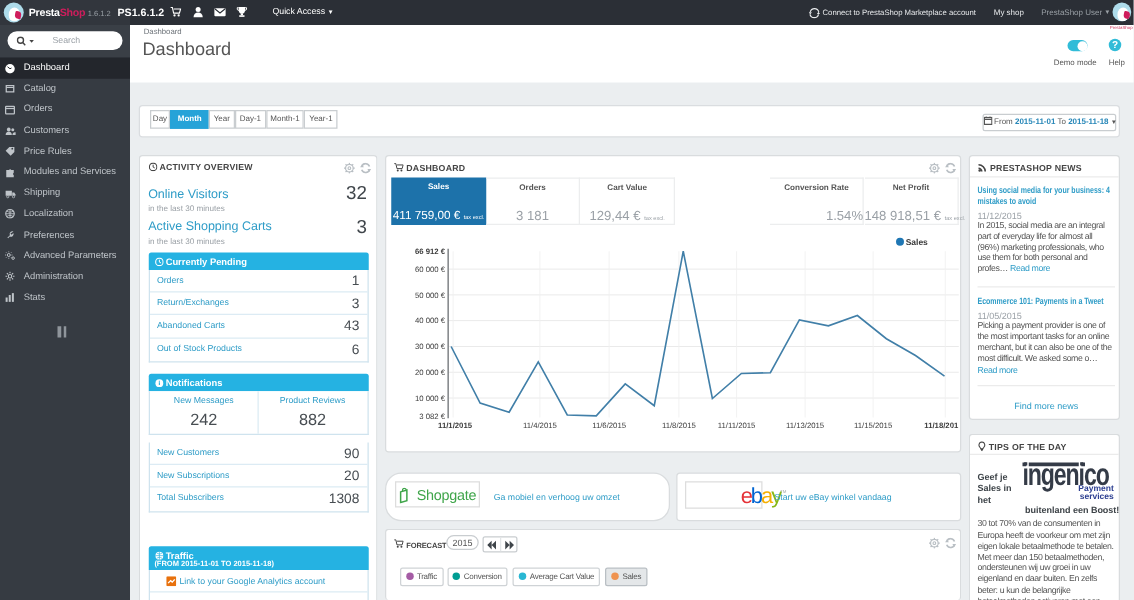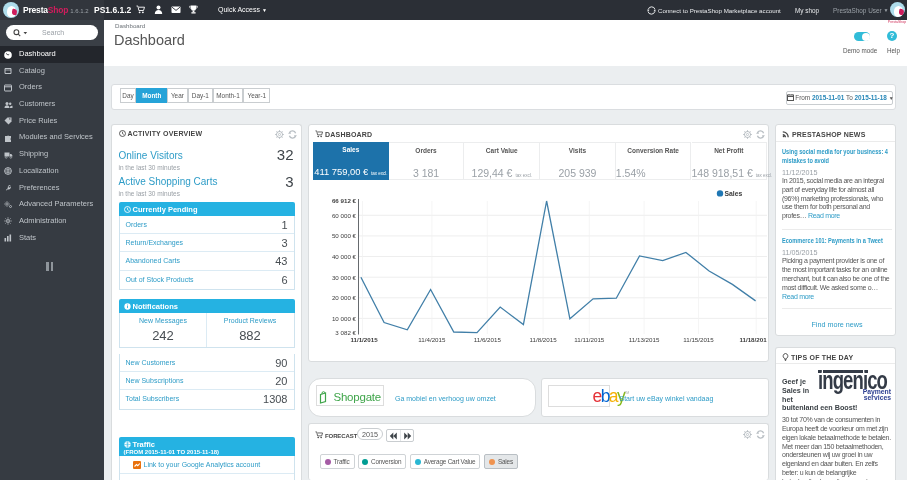--- a/index.html
+++ b/index.html
@@ -315,27 +315,23 @@
       <div style="position:absolute; top:24px; width:100%; text-align:center; font-size:9.4px; white-space:nowrap;">411 759,00 € <span style="font-size:4.5px;">tax excl.</span></div>
     </div>
     <div style="position:absolute; left:75.7px; top:0; width:75.7px; height:38px; border:1px solid #ecedee; border-left:none;">
       <div style="position:absolute; top:4px; width:100%; text-align:center; font-size:6.5px; font-weight:bold; color:#555;">Orders</div>
       <div style="position:absolute; top:24px; width:100%; text-align:center; font-size:10.5px; color:#9aa0a6;">3 181</div>
     </div>
     <div style="position:absolute; left:151.4px; top:0; width:75.7px; height:38px; border:1px solid #ecedee; border-left:none;">
       <div style="position:absolute; top:4px; width:100%; text-align:center; font-size:6.5px; font-weight:bold; color:#555;">Cart Value</div>
       <div style="position:absolute; top:24px; width:100%; text-align:center; font-size:10.5px; color:#9aa0a6; white-space:nowrap;">129,44 € <span style="font-size:4.5px;">tax excl.</span></div>
     </div>
-    <div style="position:absolute; left:227.1px; top:0; width:75.7px; height:38px; border:1px solid #ecedee; border-left:none;">
-      <div style="position:absolute; top:4px; width:100%; text-align:center; font-size:6.5px; font-weight:bold; color:#555;">Visits</div>
-      <div style="position:absolute; top:24px; width:100%; text-align:center; font-size:10.5px; color:#9aa0a6;">205 939</div>
-    </div>
     <div style="position:absolute; left:302.8px; top:0; width:75.7px; height:38px; border:1px solid #ecedee; border-left:none;">
       <div style="position:absolute; top:4px; width:100%; text-align:center; font-size:6.5px; font-weight:bold; color:#555;">Conversion Rate</div>
-      <div style="position:absolute; top:24px; width:100%; text-align:left; font-size:10.5px; color:#9aa0a6;">1.54%</div>
+      <div style="position:absolute; top:24px; width:100%; text-align:right; font-size:10.5px; color:#9aa0a6;">1.54%</div>
     </div>
     <div style="position:absolute; left:378.5px; top:0; width:75.5px; height:38px; border:1px solid #ecedee; border-left:none;">
       <div style="position:absolute; top:4px; width:100%; text-align:center; font-size:6.5px; font-weight:bold; color:#555;">Net Profit</div>
       <div style="position:absolute; top:24px; width:100%; text-align:center; font-size:10.5px; color:#9aa0a6; white-space:nowrap;">148 918,51 € <span style="font-size:4.5px;">tax excl.</span></div>
     </div>
   </div>
 
   <svg style="position:absolute; left:22px; top:61px;" width="437" height="172" viewBox="330 185 437 172">
 
     <g stroke="#e7e7e7" stroke-width="0.7">
@@ -459,16 +455,16 @@
         <path d="M2.6 6.6h1.8M2.9 7.5h1.2" stroke="#444" stroke-width="0.8"></path>
       </svg>TIPS OF THE DAY</div>
   <div style="position:absolute; left:0; top:15px; width:100%; border-top:1px solid #ebebeb;"></div>
 
   <div style="position:absolute; left:47.3px; top:22.2px; width:39.7px; height:2.4px; background:#343b47;"></div>
   <div style="position:absolute; left:42.2px; top:22.2px; width:2.8px; height:2.6px; background:#343b47;"></div>
   <div style="position:absolute; left:88.8px; top:22.2px; width:2.8px; height:2.6px; background:#343b47;"></div>
   <div style="position:absolute; left:42px; top:18.6px; font-size:25px; font-weight:bold; color:#343b47; letter-spacing:-1.2px; transform:scaleX(0.74); transform-origin:0 0; white-space:nowrap; line-height:26px;">ingenico</div>
   <div style="position:absolute; right:3.5px; top:41.3px; text-align:right; font-size:6.8px; font-weight:bold; color:#2e4092; line-height:5.9px;">Payment<br>services</div>
   <div style="position:absolute; left:6px; top:21px; width:114px;">
-    <div style="font-size:7.2px; font-weight:bold; color:#3c4247; line-height:8.8px; padding-top:9px;">Geef je<br>Sales in<br>het<br><span style="white-space:nowrap;">buitenland een Boost!</span></div>
+    <div style="font-size:7.2px; font-weight:bold; color:#3c4247; line-height:8.8px; padding-top:9px;">Geef je<br>Sales in<br>het<br><span style="white-space:nowrap;margin-left:38px;">buitenland een Boost!</span></div>
     <div class="rbody" style="padding-top:3px;">30 tot 70% van de consumenten in<br>Europa heeft de voorkeur om met zijn<br>eigen lokale betaalmethode te betalen.<br>Met meer dan 150 betaalmethoden,<br>ondersteunen wij uw groei in uw<br>eigenland en daar buiten. En zelfs<br>beter: u kun de belangrijke<br>betaalmethoden activeren met een</div>
   </div>
 </div>
 
 </body></html>

